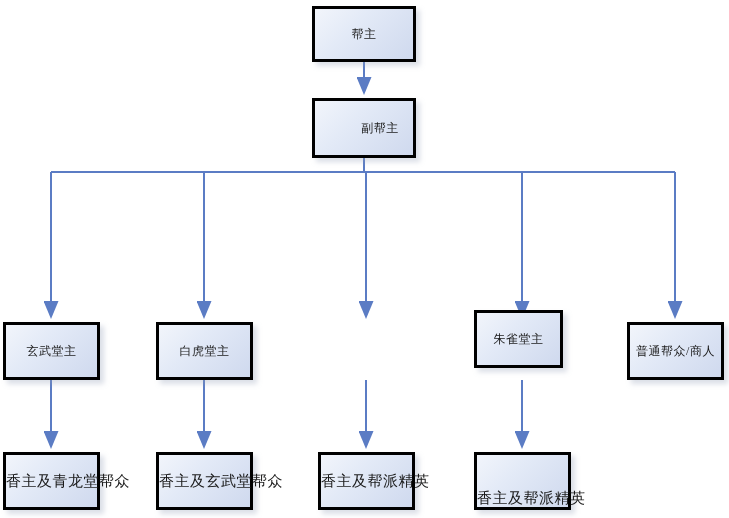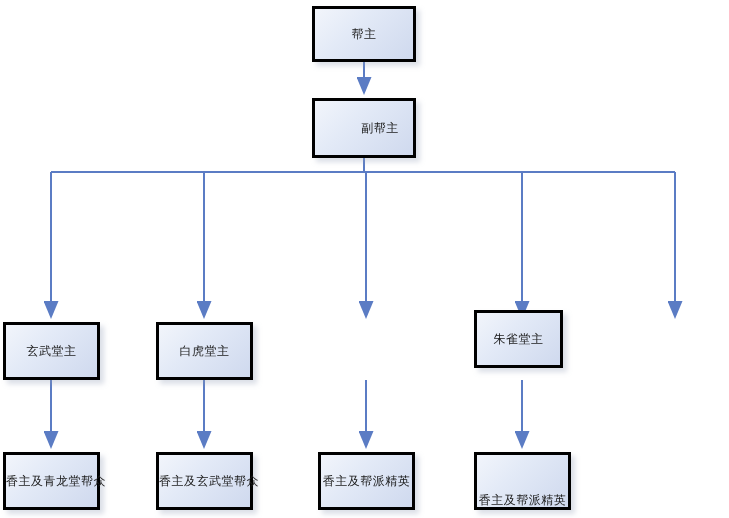--- a/index.html
+++ b/index.html
@@ -44,21 +44,21 @@
   .node .label {
     display: block;
     width: 100%;
     padding: 0 4px;
     line-height: 1.2;
     letter-spacing: 0.5px;
     white-space: nowrap;
   }
   .tier-top .label   { font-size: 12px; }
   .tier-mid .label   { font-size: 12px; }
-  .tier-leaf .label  { font-size: 12px; }
+  .tier-leaf .label  { font-size: 15px; }
 </style>
 </head>
 <body>
 
 <div id="canvas">
 
   <svg id="wires" viewBox="0 0 729 518" width="729" height="518" xmlns="http://www.w3.org/2000/svg">
     <defs>
       <marker id="arrow" viewBox="0 0 12 10" refX="10" refY="5" markerWidth="9" markerHeight="7.5" orient="auto-start-reverse">
         <path d="M 0 0 L 12 5 L 0 10 z" fill="#5b7cc4"></path>
@@ -94,20 +94,23 @@
 
   <div class="node tier-mid" style="left: 3px; top: 322px; width: 97px; height: 58px;">
     <span class="label">玄武堂主</span>
   </div>
   <div class="node tier-mid" style="left: 156px; top: 322px; width: 97px; height: 58px;">
     <span class="label">白虎堂主</span>
   </div>
   <div class="node tier-mid" style="left: 474px; top: 310px; width: 89px; height: 58px;">
     <span class="label">朱雀堂主</span>
   </div>
+  <div class="node tier-mid" style="left: 627px; top: 322px; width: 97px; height: 58px;">
+    <span class="label">普通帮众/商人</span>
+  </div>
 
   <div class="node tier-leaf" style="left: 3px; top: 452px; width: 97px; height: 58px;">
     <span class="label">香主及青龙堂帮众</span>
   </div>
   <div class="node tier-leaf" style="left: 156px; top: 452px; width: 97px; height: 58px;">
     <span class="label">香主及玄武堂帮众</span>
   </div>
   <div class="node tier-leaf" style="left: 318px; top: 452px; width: 97px; height: 58px;">
     <span class="label">香主及帮派精英</span>
   </div>

